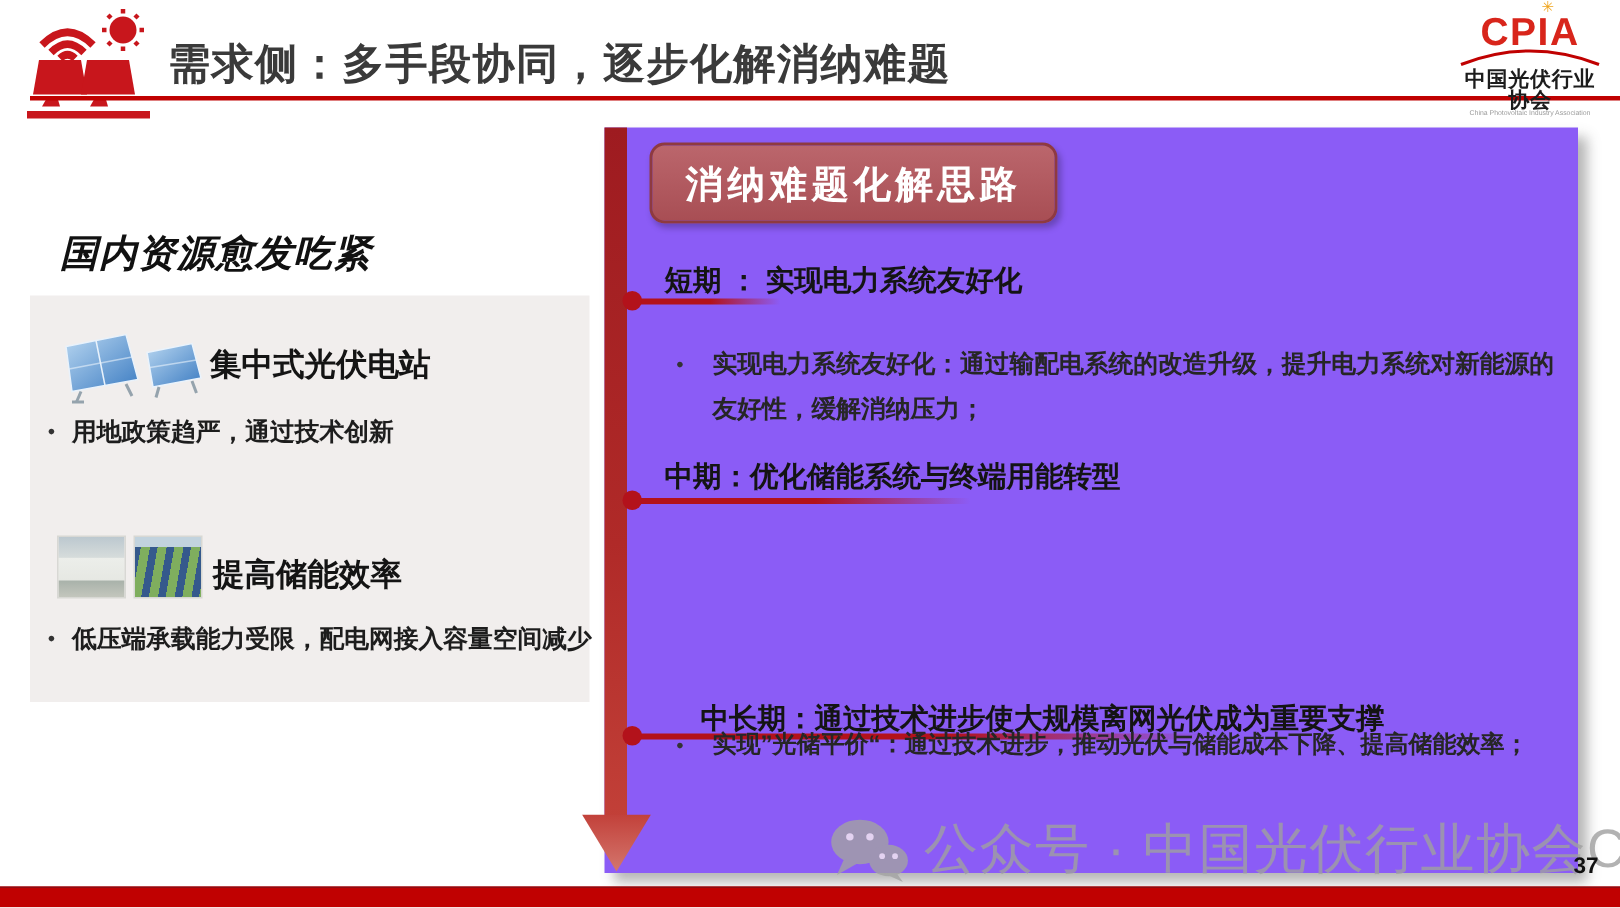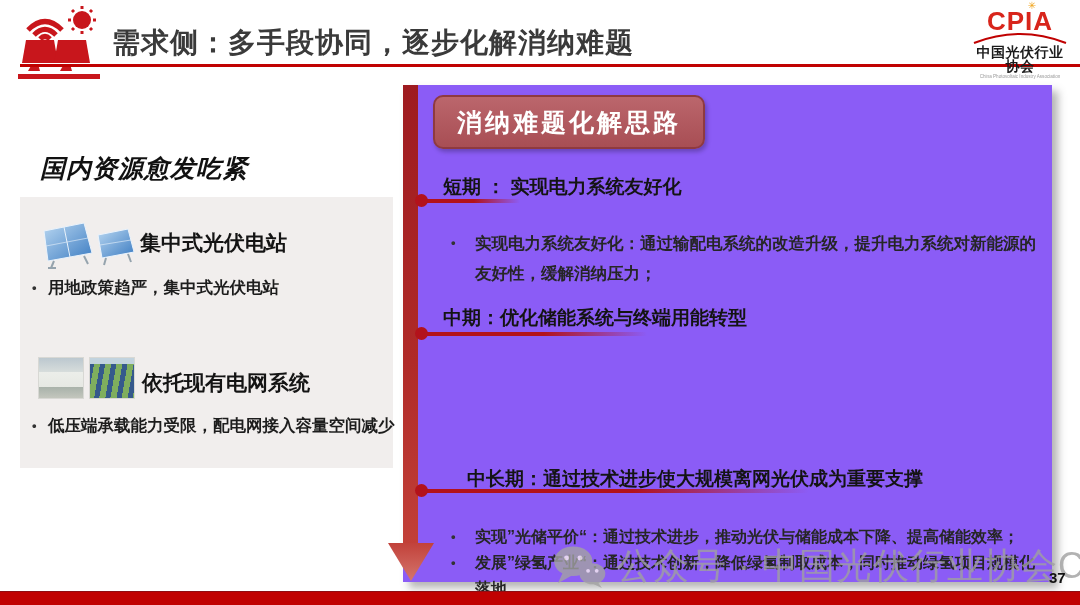--- a/index.html
+++ b/index.html
@@ -51,21 +51,21 @@
   .rule::before{content:'';position:absolute;left:-2px;top:-5px;width:13px;height:13px;border-radius:50%;background:#b3121b;}
   .rule1{left:14px;top:114px;width:103px;}
   .rule2{left:14px;top:247px;width:230px;}
   .rule3{left:14px;top:404px;width:392px;}
   .blist{position:absolute;left:38px;width:600px;margin:0;padding:0;list-style:none;
          font-weight:bold;color:#262626;}
   .blist li{position:relative;padding-left:34px;margin:0;}
   .blist li::before{content:'•';position:absolute;left:10px;top:0;font-size:13px;color:#333;}
   .blist1{top:126px;font-size:16.5px;line-height:30px;margin-top:17px;}
   .blist2{top:262px;font-size:16.5px;line-height:29px;}
-  .blist3{top:439px;font-size:16px;line-height:26px;}
+  .blist3{top:399px;font-size:16px;line-height:26px;}
 
   
   .watermark{position:absolute;left:552px;top:542px;display:flex;align-items:center;gap:10px;
              color:#a0a0a0;opacity:.8;z-index:6;pointer-events:none;}
   .watermark .wm-text{font-size:36px;letter-spacing:1px;white-space:nowrap;}
   .pagenum{position:absolute;left:1049px;top:569px;font-size:15px;font-weight:bold;color:#111;z-index:7;}
   .footer-bar{position:absolute;left:0;bottom:0;width:1080px;height:13px;background:#c00101;border-top:1px solid #8f0d12;}
 </style>
 </head>
 <body>
@@ -139,25 +139,25 @@
         <polygon points="58,16 88,10 94,33 62,39" fill="url(#bg1)"></polygon>
         <line x1="60" y1="26" x2="91" y2="21" opacity=".6"></line>
       </g>
       <g stroke="#95a3ad" stroke-width="2" fill="none">
         <line x1="66" y1="39" x2="64" y2="46"></line>
           <line x1="88" y1="35" x2="91" y2="43"></line>
       </g>
     </svg>
     <div class="cent-label">集中式光伏电站</div>
 
-    <div class="lb-bullet lb-b1"><span class="dot">•</span><span>用地政策趋严，集中式光伏电站</span></div>
+    <div class="lb-bullet lb-b1"><span class="dot">•</span><span>用地政策趋严，通过技术创新</span></div>
 
     <div class="photo photo-building"></div>
     <div class="photo photo-farm"></div>
-    <div class="dist-label">依托现有电网系统</div>
+    <div class="dist-label">提高储能效率</div>
 
     <div class="lb-bullet lb-b2"><span class="dot">•</span><span>低压端承载能力受限，配电网接入容量空间减少</span></div>
   </div>
 
   <div class="panel">
     <div class="vbar"></div>
     <svg class="varrow" viewBox="0 0 48 40">
       <defs>
         <linearGradient id="ag" x1="0" y1="0" x2="0" y2="1">
           <stop offset="0" stop-color="#c2413a"></stop>
@@ -175,21 +175,20 @@
       <li>实现电力系统友好化：通过输配电系统的改造升级，提升电力系统对新能源的友好性，缓解消纳压力；</li>
     </ul>
 
     <h3 class="sec-h sec-h2">中期：优化储能系统与终端用能转型</h3>
     <div class="rule rule2"></div>
 
     <h3 class="sec-h sec-h3">中长期：通过技术进步使大规模离网光伏成为重要支撑</h3>
     <div class="rule rule3"></div>
     <ul class="blist blist3">
       <li>实现”光储平价“：通过技术进步，推动光伏与储能成本下降、提高储能效率；</li>
-      <li>发展”绿氢产业“：通过技术创新，降低绿氢制取成本，同时推动绿氢项目规模化落地。</li>
     </ul>
   </div>
 
   <div class="watermark">
     <svg width="54" height="44" viewBox="0 0 56 46">
       <g fill="#a3a3a3">
         <ellipse cx="22" cy="17" rx="20" ry="15.5"></ellipse>
         <polygon points="11,29 6,40 22,31"></polygon>
         <ellipse cx="42" cy="30" rx="13.5" ry="11"></ellipse>
         <polygon points="47,38 52,45 39,39"></polygon>

